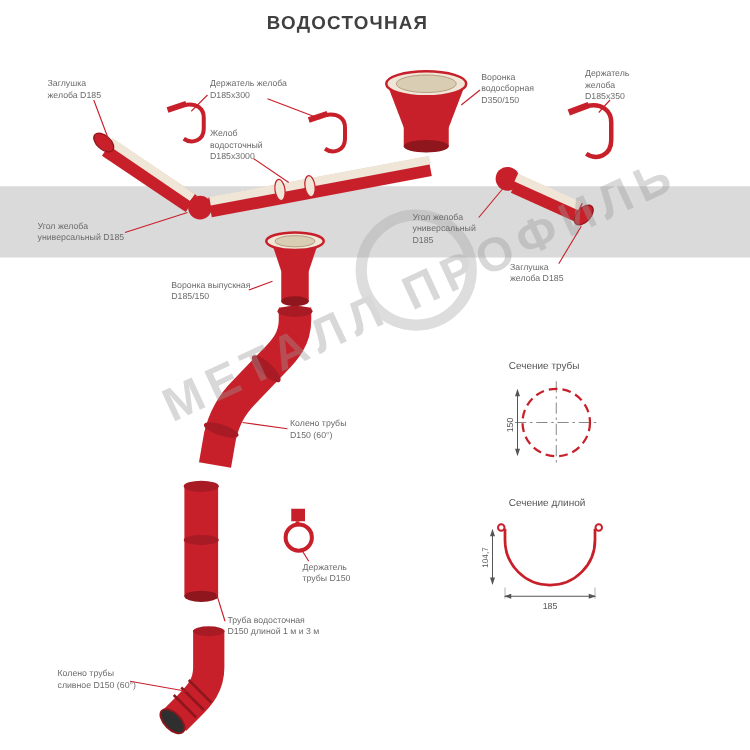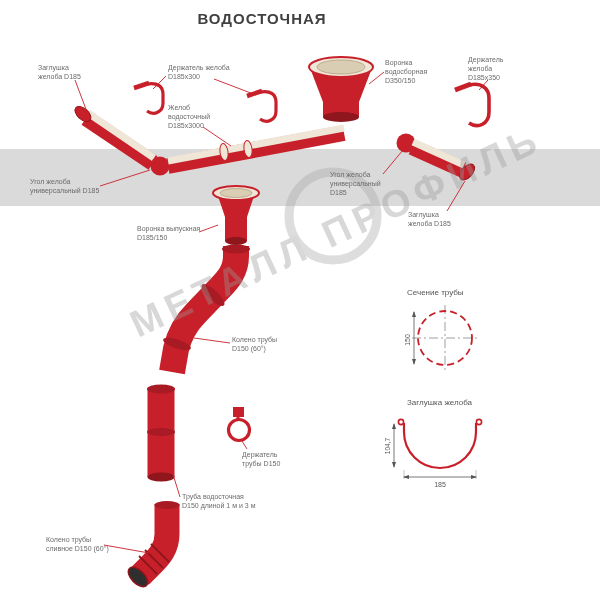--- a/index.html
+++ b/index.html
@@ -1,19 +1,19 @@
 <!DOCTYPE html>
 <html><head>
 <meta charset="utf-8">
 <style>
   html,body{margin:0;padding:0;background:#fff;}
   .stage{position:relative;width:600px;height:600px;background:#ffffff;overflow:hidden;
          font-family:"Liberation Sans", sans-serif;}
   .art{position:absolute;left:0;top:0;}
-  .title{position:absolute;top:10px;left:0;width:524px;text-align:center;
+  .title{position:absolute;top:10px;left:16px;width:524px;text-align:center;
          font-weight:bold;font-size:15px;line-height:18px;color:#404040;letter-spacing:1px;}
   .lbl{position:absolute;font-size:7px;line-height:1.32;color:#6b6b6b;}
   .lbl div{white-space:nowrap;}
   .sec-title{position:absolute;font-size:8px;color:#555;text-align:right;}
 </style>
 </head>
 <body>
 
 <div class="stage">
 
@@ -197,21 +197,21 @@
     <div>D150 (60°)</div>
   </div>
 
   <div class="sec-title" style="left:407px;top:288px">Сечение трубы</div>
 
   <div class="lbl" style="left:242px;top:450px">
     <div>Держатель</div>
     <div>трубы D150</div>
   </div>
 
-  <div class="sec-title" style="left:407px;top:398px">Заглушка желоба</div>
+  <div class="sec-title" style="left:407px;top:398px">Сечение длиной</div>
 
   <div class="lbl" style="left:182px;top:492px">
     <div>Труба водосточная</div>
     <div>D150 длиной 1 м и 3 м</div>
   </div>
 
   <div class="lbl" style="left:46px;top:535px">
     <div>Колено трубы</div>
     <div>сливное D150 (60°)</div>
   </div>

